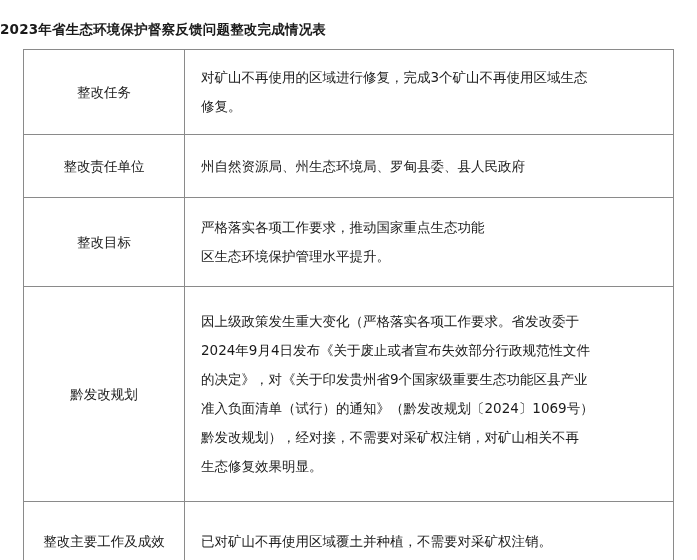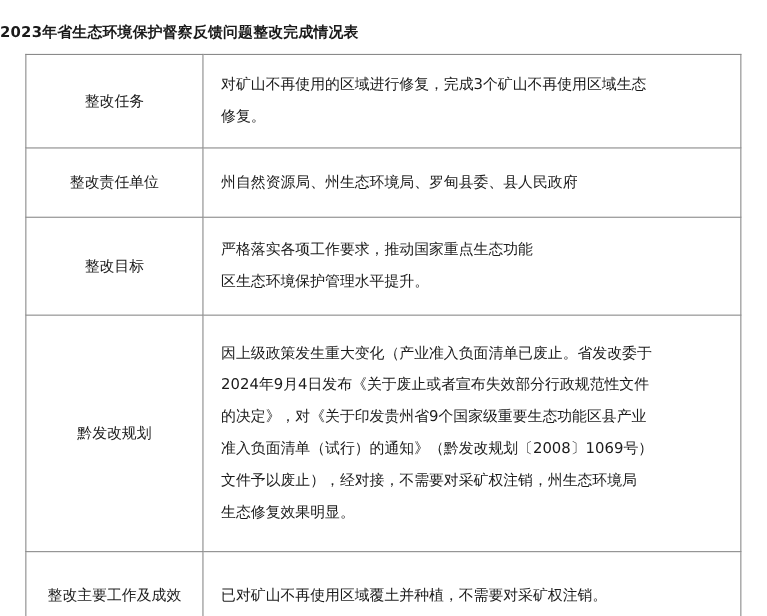--- a/index.html
+++ b/index.html
@@ -92,25 +92,25 @@
         <td class="label">整改目标</td>
         <td class="value">
           <p>严格落实各项工作要求，推动国家重点生态功能</p>
           <p>区生态环境保护管理水平提升。</p>
         </td>
       </tr>
 
       <tr class="r4">
         <td class="label">黔发改规划</td>
         <td class="value">
-          <p>因上级政策发生重大变化（产业准入负面清单已废止。省发改委于</p>
+          <p>因上级政策发生重大变化（严格落实各项工作要求。省发改委于</p>
           <p>2024年9月4日发布《关于废止或者宣布失效部分行政规范性文件</p>
           <p>的决定》，对《关于印发贵州省9个国家级重要生态功能区县产业</p>
-          <p>准入负面清单（试行）的通知》（黔发改规划〔2008〕1069号）</p>
-          <p>文件予以废止），经对接，不需要对采矿权注销，州生态环境局</p>
+          <p>准入负面清单（试行）的通知》（黔发改规划〔2024〕1069号）</p>
+          <p>黔发改规划），经对接，不需要对采矿权注销，对矿山相关不再</p>
           <p>生态修复效果明显。</p>
         </td>
       </tr>
 
       <tr class="r5">
         <td class="label">整改主要工作及成效</td>
         <td class="value">
           <p>已对矿山不再使用区域覆土并种植，不需要对采矿权注销。</p>
         </td>
       </tr>

